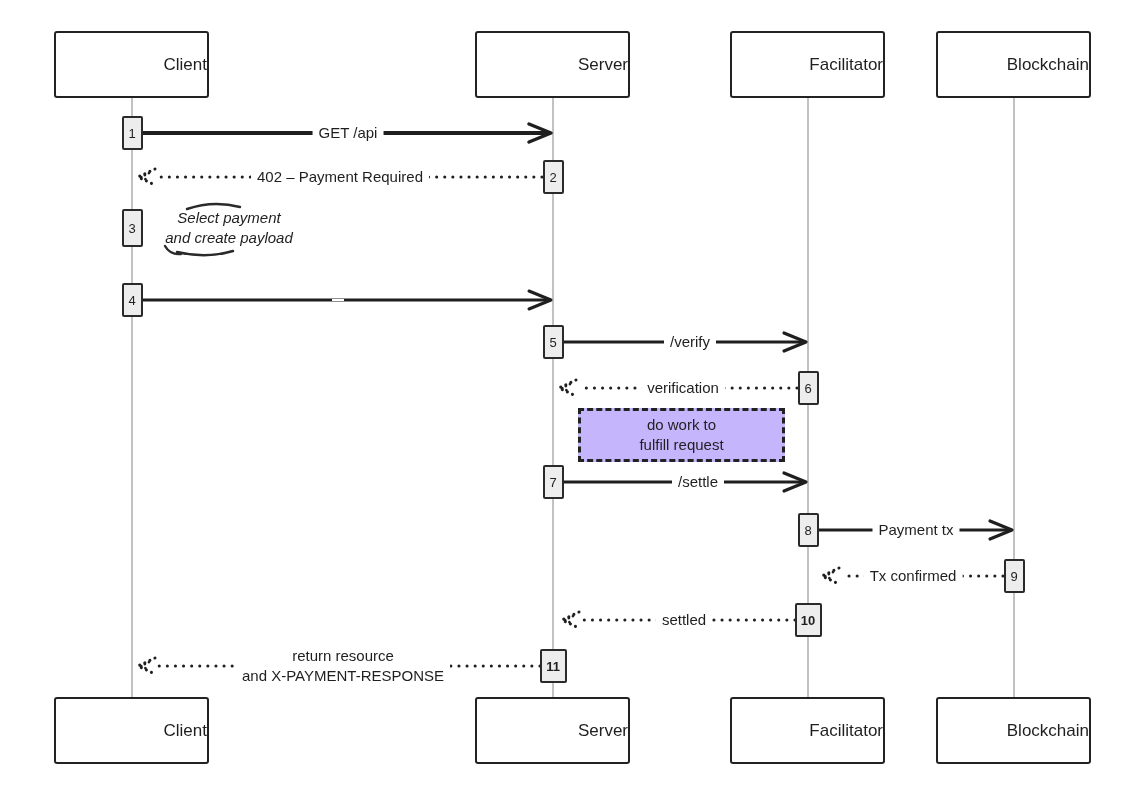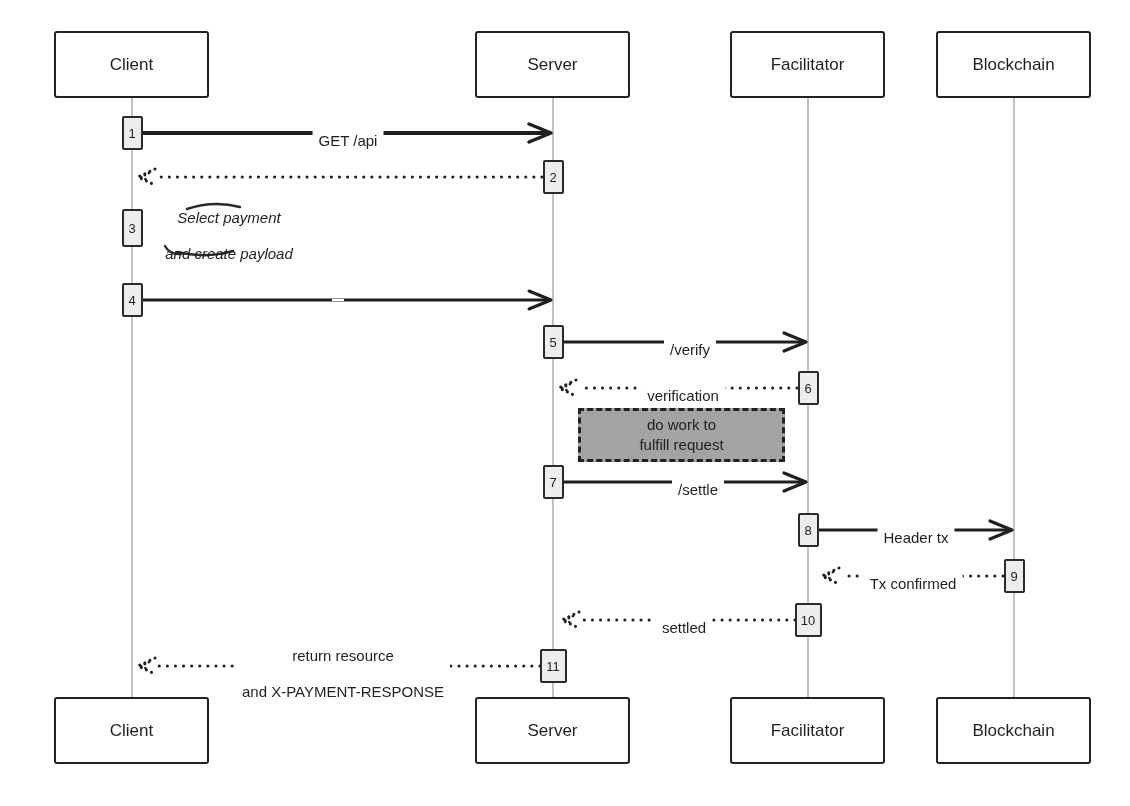--- a/index.html
+++ b/index.html
@@ -4,41 +4,41 @@
 <style>
   html,body{margin:0;padding:0;background:#ffffff;}
   #stage{
     position:relative;width:1130px;height:806px;background:#ffffff;overflow:hidden;
     font-family:"Liberation Sans","DejaVu Sans",sans-serif;color:#1f1f1f;
   }
   #wires{position:absolute;left:0;top:0;z-index:1;}
   .actor{
     position:absolute;width:155px;height:67px;box-sizing:border-box;
     border:2.5px solid #222;border-radius:3px;background:#fff;
-    display:flex;align-items:center;justify-content:center;
+    display:flex;align-items:center;justify-content:flex-end;
     font-size:17px;z-index:3;
   }
   .act{
     position:absolute;box-sizing:border-box;height:34px;
     border:2px solid #2a2a2a;border-radius:2px;background:#ededed;
     display:flex;align-items:center;justify-content:center;
     font-size:13px;z-index:4;
   }
   .act.w1{width:21px;margin-left:-10.5px;}
-  .act.w2{width:27px;margin-left:-13.5px;}
+  .act.w2{width:27px;margin-left:-13.5px;font-weight:bold;}
   .msg{
     position:absolute;transform:translate(-50%,-50%);
     background:#fff;padding:1px 6px;text-align:center;
     font-size:15px;line-height:20px;white-space:nowrap;z-index:2;
   }
-  .msg span{display:block;margin-top:16px;}
+  .msg span{display:block;}
   .note{background:transparent;font-style:italic;}
   .workbox{
     position:absolute;left:578px;top:408px;width:207px;height:54px;box-sizing:border-box;
-    border:3px dashed #222;background:#a3a3a3;
+    border:3px dashed #222;background:#c4b5fd;
     display:flex;flex-direction:column;align-items:center;justify-content:center;
     font-size:15px;line-height:20px;text-align:right;z-index:2;
   }
   .workbox span{display:block;}
 </style>
 </head>
 <body>
 
 <div id="stage">
 
@@ -165,37 +165,40 @@
   <div class="act w2" style="left:808px;top:603px">
       <span>10</span>
     </div>
   <div class="act w2" style="left:553px;top:649px">
       <span>11</span>
     </div>
 
   <div class="msg" style="left:348px;top:133px">
       <span>GET /api</span>
     </div>
+  <div class="msg" style="left:340px;top:177px">
+      <span>402 – Payment Required</span>
+    </div>
   <div class="msg note" style="left:229px;top:228px">
     <span>Select payment</span>
     <span>and create payload</span>
   </div>
   <div class="msg" style="left:338px;top:300px">
   </div>
   <div class="msg" style="left:690px;top:342px">
       <span>/verify</span>
     </div>
   <div class="msg" style="left:683px;top:388px">
       <span>verification</span>
     </div>
   <div class="msg" style="left:698px;top:482px">
       <span>/settle</span>
     </div>
   <div class="msg" style="left:916px;top:530px">
-      <span>Header tx</span>
+      <span>Payment tx</span>
     </div>
   <div class="msg" style="left:913px;top:576px">
       <span>Tx confirmed</span>
     </div>
   <div class="msg" style="left:684px;top:620px">
       <span>settled</span>
     </div>
   <div class="msg" style="left:343px;top:666px">
     <span>return resource</span>
     <span>and X-PAYMENT-RESPONSE</span>

